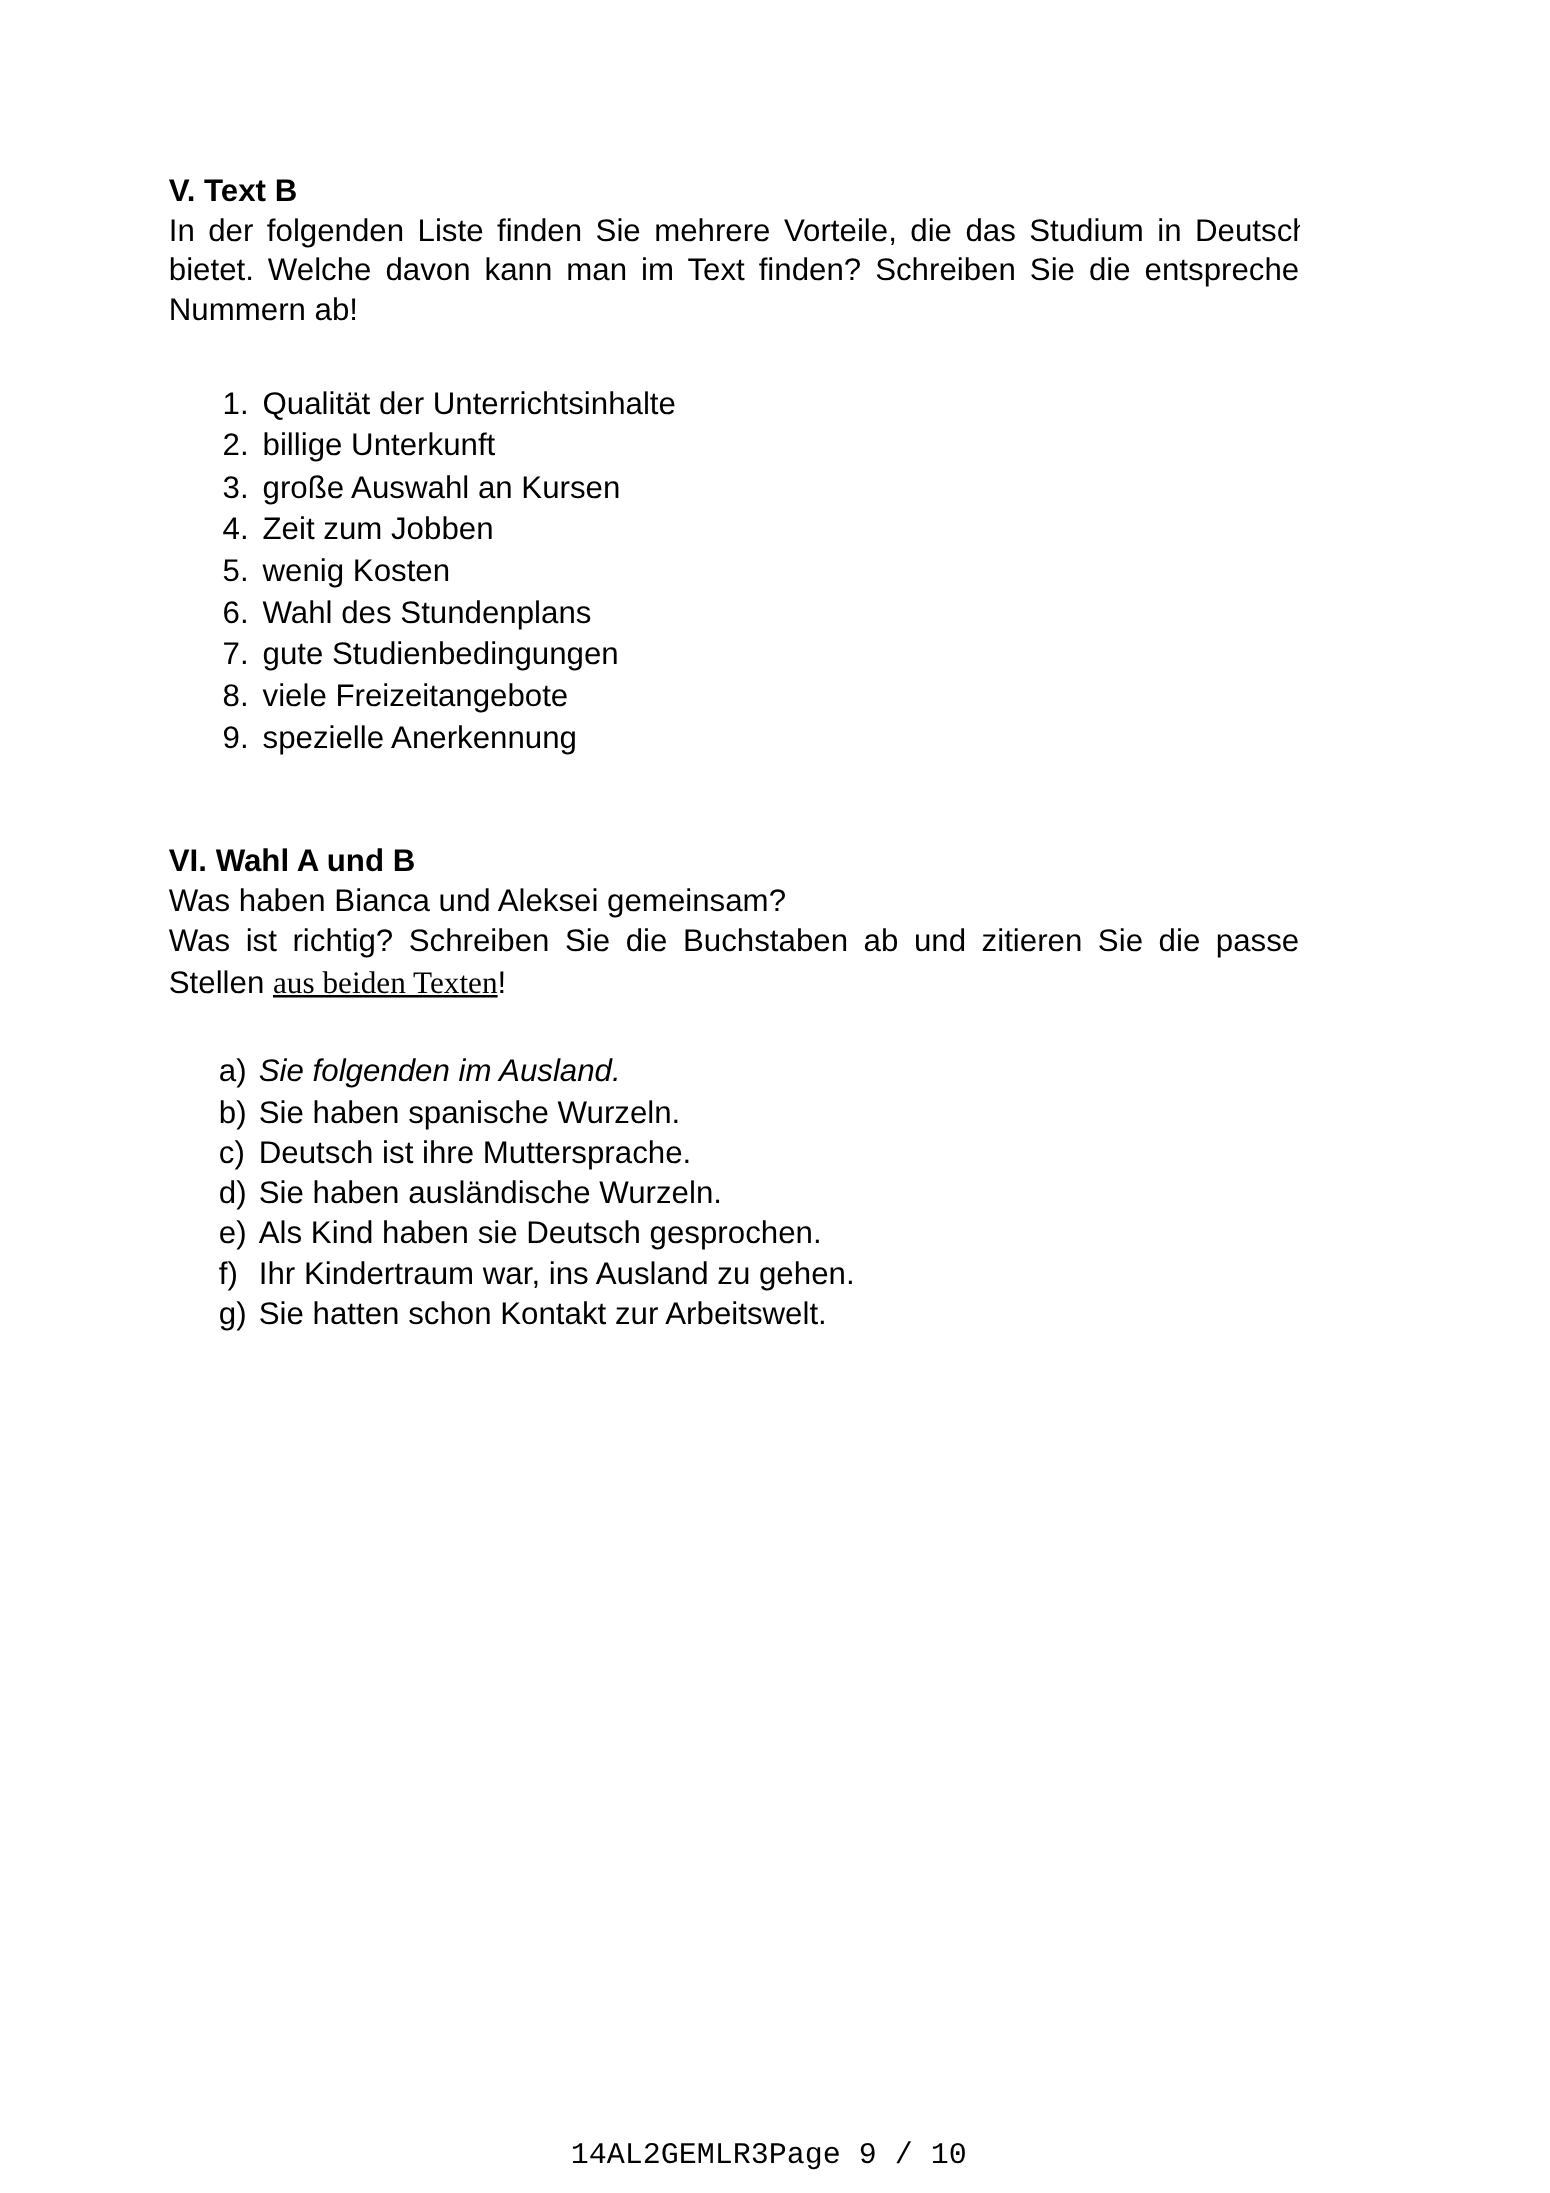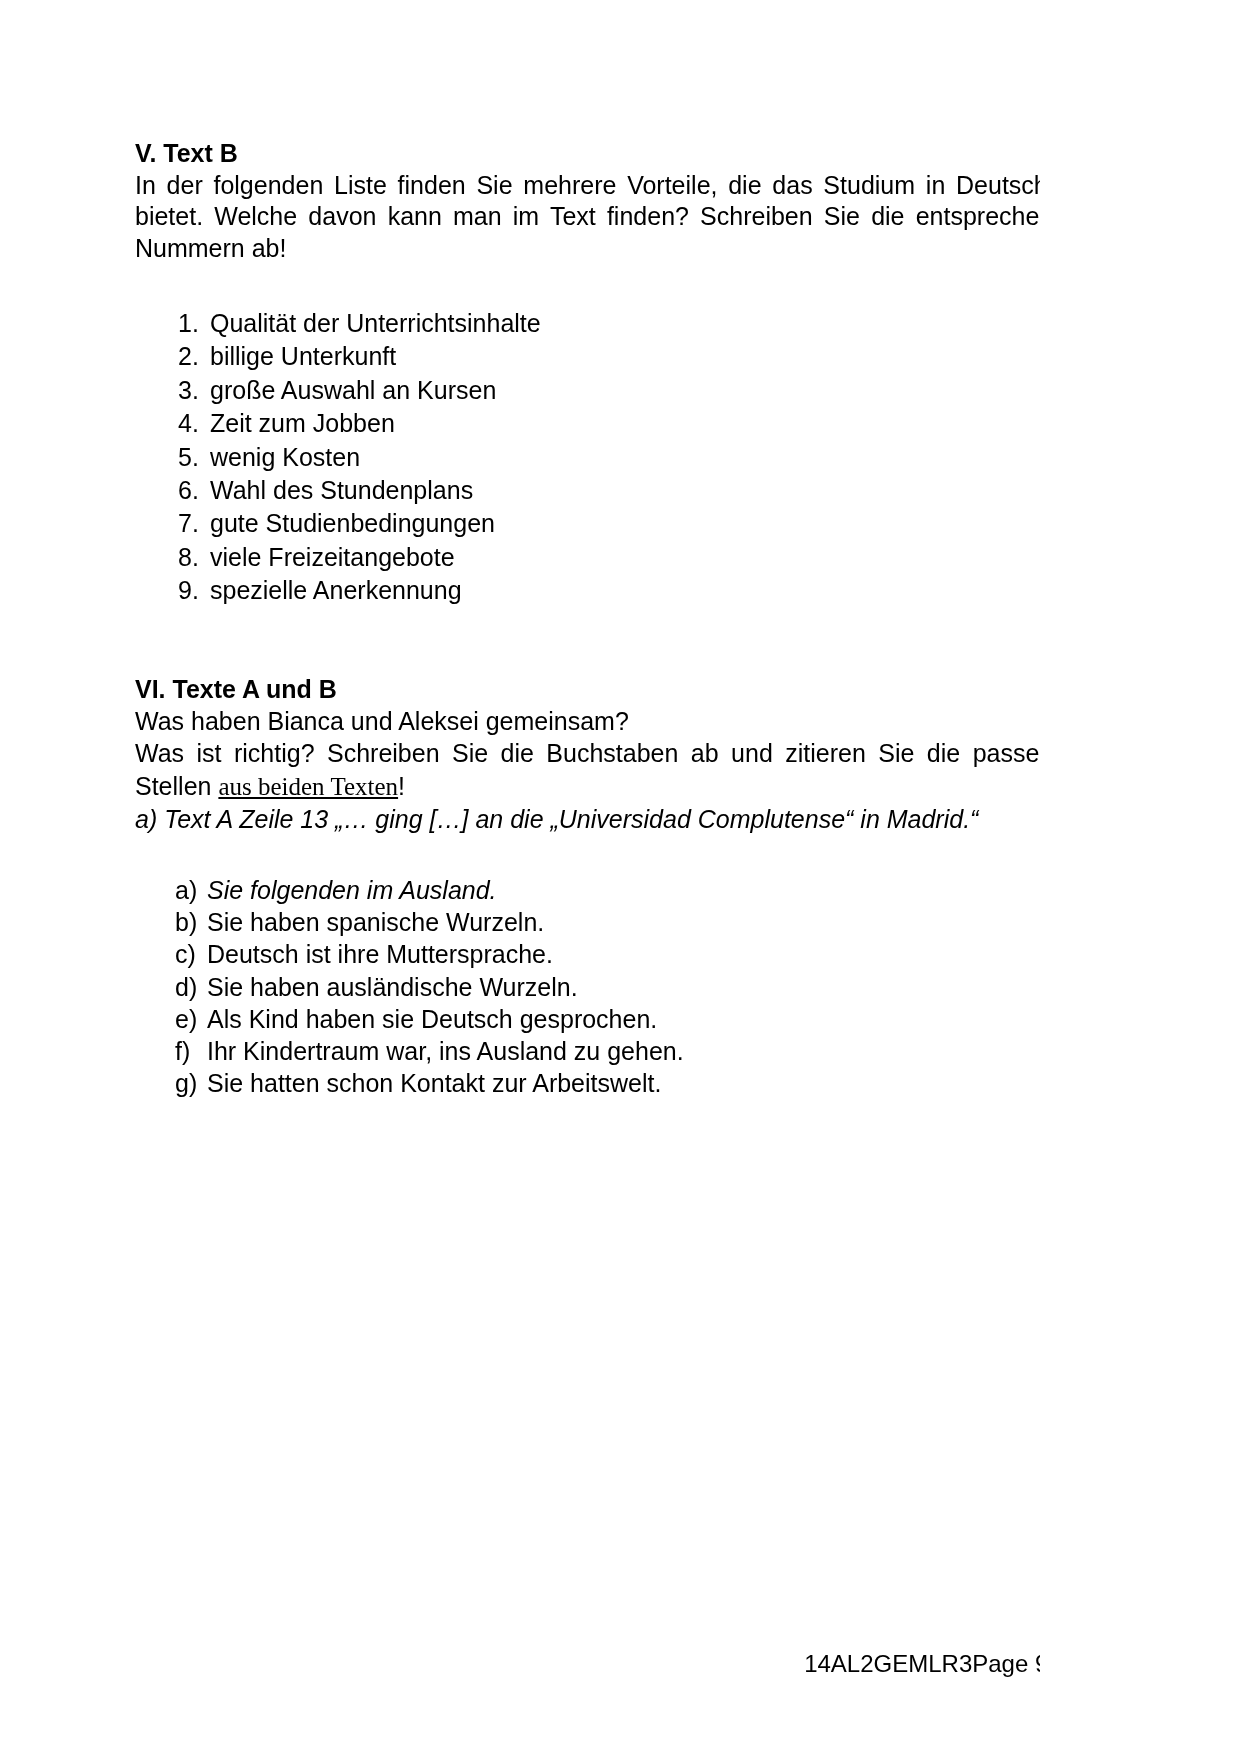--- a/index.html
+++ b/index.html
@@ -64,26 +64,27 @@
     line-height: 32.3px;
   }
   .letterlist .marker {
     flex: 0 0 auto;
     width: 32px;
     margin-left: 40px;
   }
   .footer {
     position: absolute;
     left: 135px;
-    top: 1650px;
+    top: 1711px;
     width: 960px;
     font-size: 24px;
     line-height: 28px;
     display: flex;
-    justify-content: flex-end;
+    justify-content: center;
+    font-family: Liberation Mono, monospace;
   }
 </style>
 </head>
 <body>
 
 <div class="page">
   <div class="content">
 
     <div class="heading">V. Text B</div>
     <div class="para">In der folgenden Liste finden Sie mehrere Vorteile, die das Studium in Deutschland bietet. Welche davon kann man im Text finden? Schreiben Sie die entsprechenden Nummern ab!</div>
@@ -121,24 +122,23 @@
         <span class="marker">8.</span>
         <span class="itext">viele Freizeitangebote</span>
       </div>
       <div class="row">
         <span class="marker">9.</span>
         <span class="itext">spezielle Anerkennung</span>
       </div>
     </div>
 
     <div class="section-vi">
-      <div class="heading">VI. Texte A und B</div>
+      <div class="heading">VI. Wahl A und B</div>
       <div>Was haben Bianca und Aleksei gemeinsam?</div>
       <div class="para"><span>Was ist richtig? Schreiben Sie die Buchstaben ab und zitieren Sie die passenden Stellen </span><span class="underline">aus beiden Texten</span><span>!</span></div>
-      <div class="italic">a) Text A Zeile 13 „… ging […] an die „Universidad Complutense“ in Madrid.“</div>
 
       <div class="letterlist">
         <div class="row">
           <span class="marker">a)</span>
           <span class="itext italic">Sie folgenden im Ausland.</span>
         </div>
         <div class="row">
           <span class="marker">b)</span>
           <span class="itext">Sie haben spanische Wurzeln.</span>
         </div>

